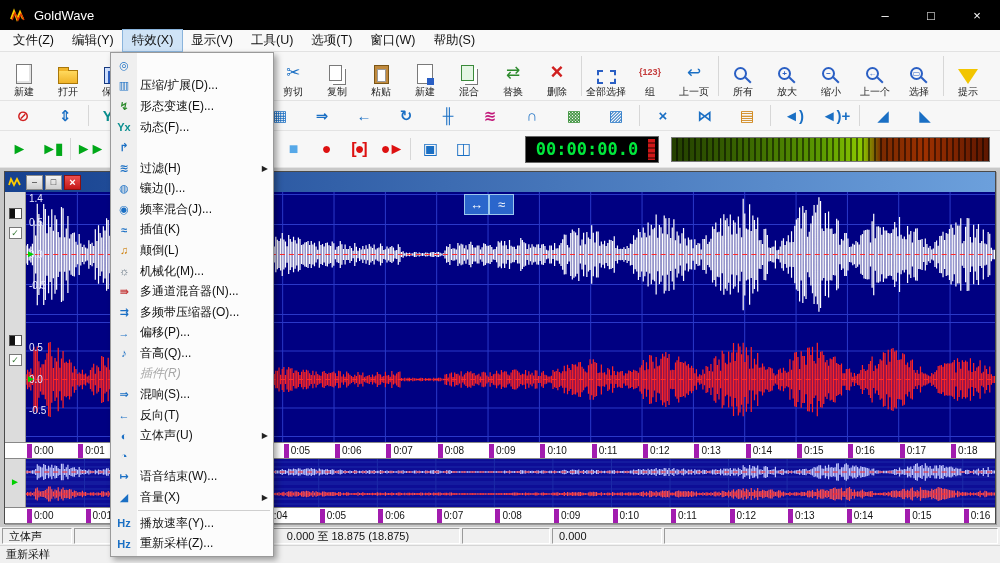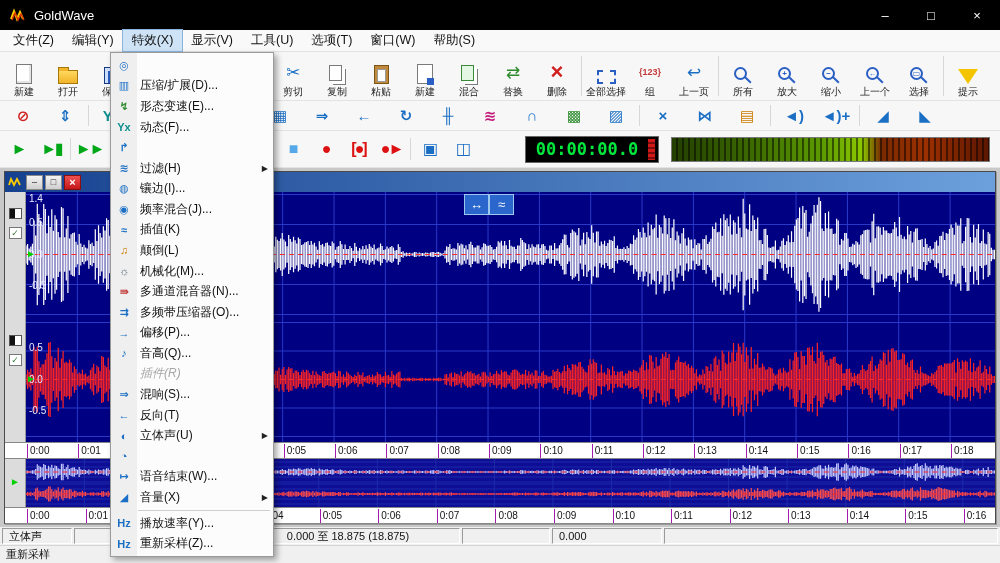--- a/index.html
+++ b/index.html
@@ -73,21 +73,21 @@
   .bw-ico{width:13px;height:11px;background:linear-gradient(90deg,#111 0 50%,#fff 50%);border:1px solid #555;margin-top:16px;}
   .bw-ico.second{margin-top:96px;}
   .cb{width:13px;height:12px;background:#fff;border:1px solid #777;font-size:9px;line-height:11px;text-align:center;color:#3a7a3a;margin-top:8px;}
   .wave-wrap{flex:1;position:relative;background:#000082;min-width:0;}
   svg.wave{position:absolute;inset:0;width:100%;height:100%;display:block;}
   .amp{position:absolute;left:3px;color:#e8e8ff;font-size:10px;line-height:10px;z-index:3;}
   .float-tools{position:absolute;left:438px;top:2px;display:flex;z-index:4;}
   .ftool{width:25px;height:21px;background:#2b66cc;border:1px solid #9cc8ee;color:#fff;font-size:13px;display:flex;align-items:center;justify-content:center;}
   .play-mark{position:absolute;left:0;color:#00d000;font-size:10px;line-height:10px;z-index:3;}
   .axis{height:17px;background:#fff;border-top:1px solid #888;border-bottom:1px solid #888;position:relative;flex:none;overflow:hidden;}
-  .tick{position:absolute;top:1px;font-size:10px;color:#111;border-left:1px solid #a21caf;padding-left:2px;height:15px;line-height:13px;}
+  .tick{position:absolute;top:1px;font-size:10px;color:#111;border-left:5px solid #a21caf;padding-left:2px;height:15px;line-height:13px;}
   .doc-ov{flex:none;height:48px;display:flex;min-height:0;}
   .ov-col{width:21px;background:#dcdcdc;border-right:1px solid #9a9a9a;flex:none;position:relative;}
   .ov-wrap{flex:1;position:relative;background:#0d0d96;min-width:0;}
 
   
   .statusbar{height:18px;display:flex;gap:2px;padding:1px 2px;background:#f0f0f0;flex:none;align-items:stretch;}
   .scell{border:1px solid;border-color:#9a9a9a #fff #fff #9a9a9a;font-size:11px;display:flex;align-items:center;padding:0 6px;color:#111;white-space:nowrap;overflow:hidden;}
   .w70{width:70px;}.w160{width:160px;}.w224{width:224px;justify-content:center;}.w88{width:88px;}.w110{width:110px;}.sflex{flex:1;}
   .hintbar{height:18px;border-top:1px solid #d5d5d5;background:#f0f0f0;font-size:11px;display:flex;align-items:center;padding:0 6px;flex:none;color:#111;}
 

